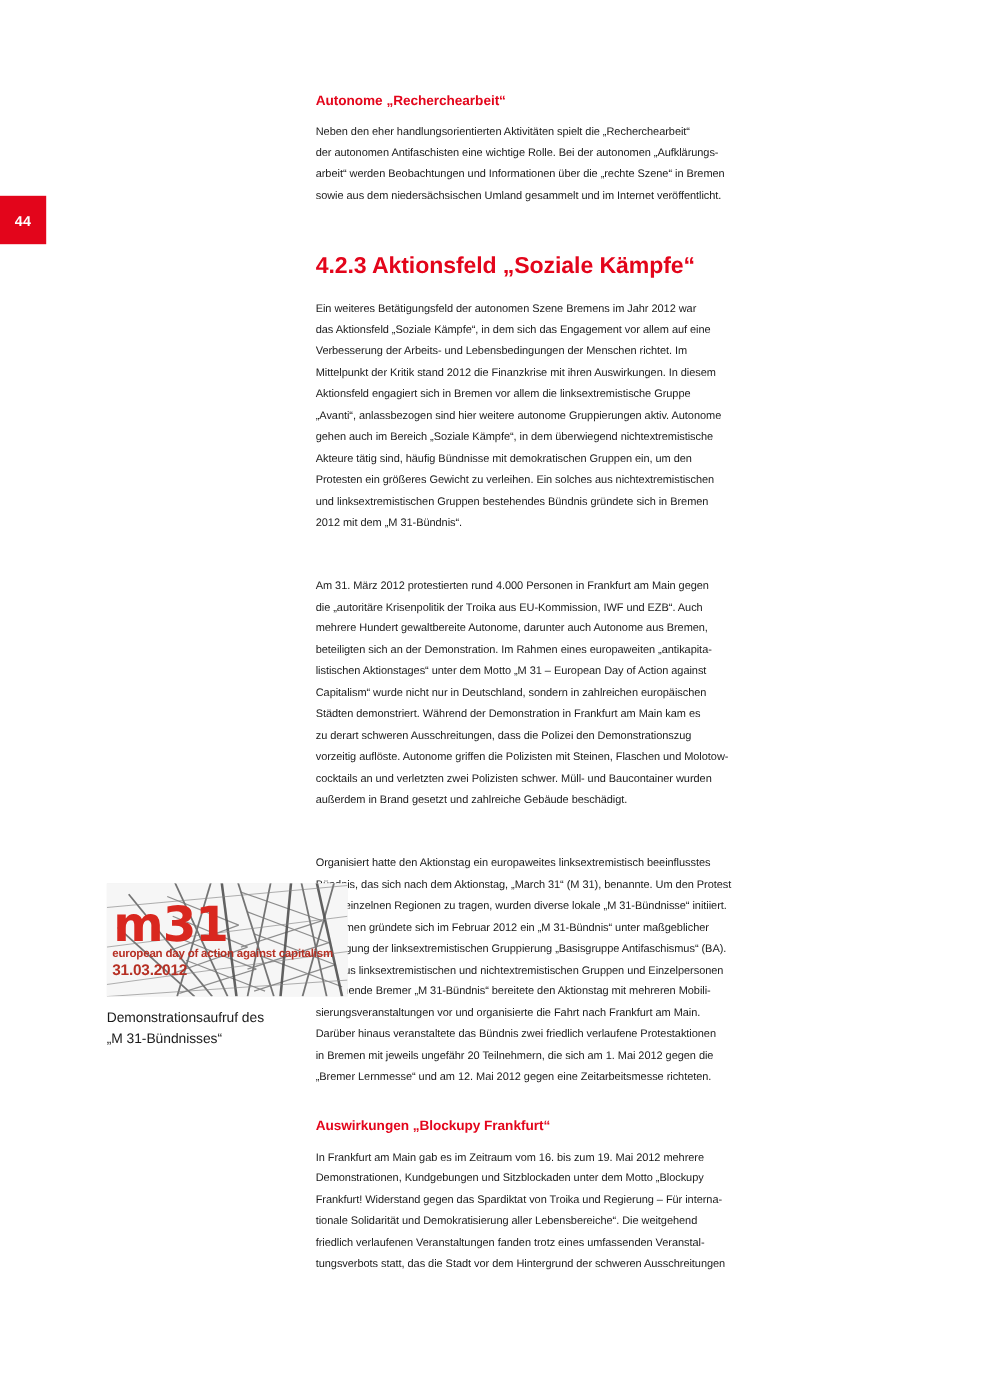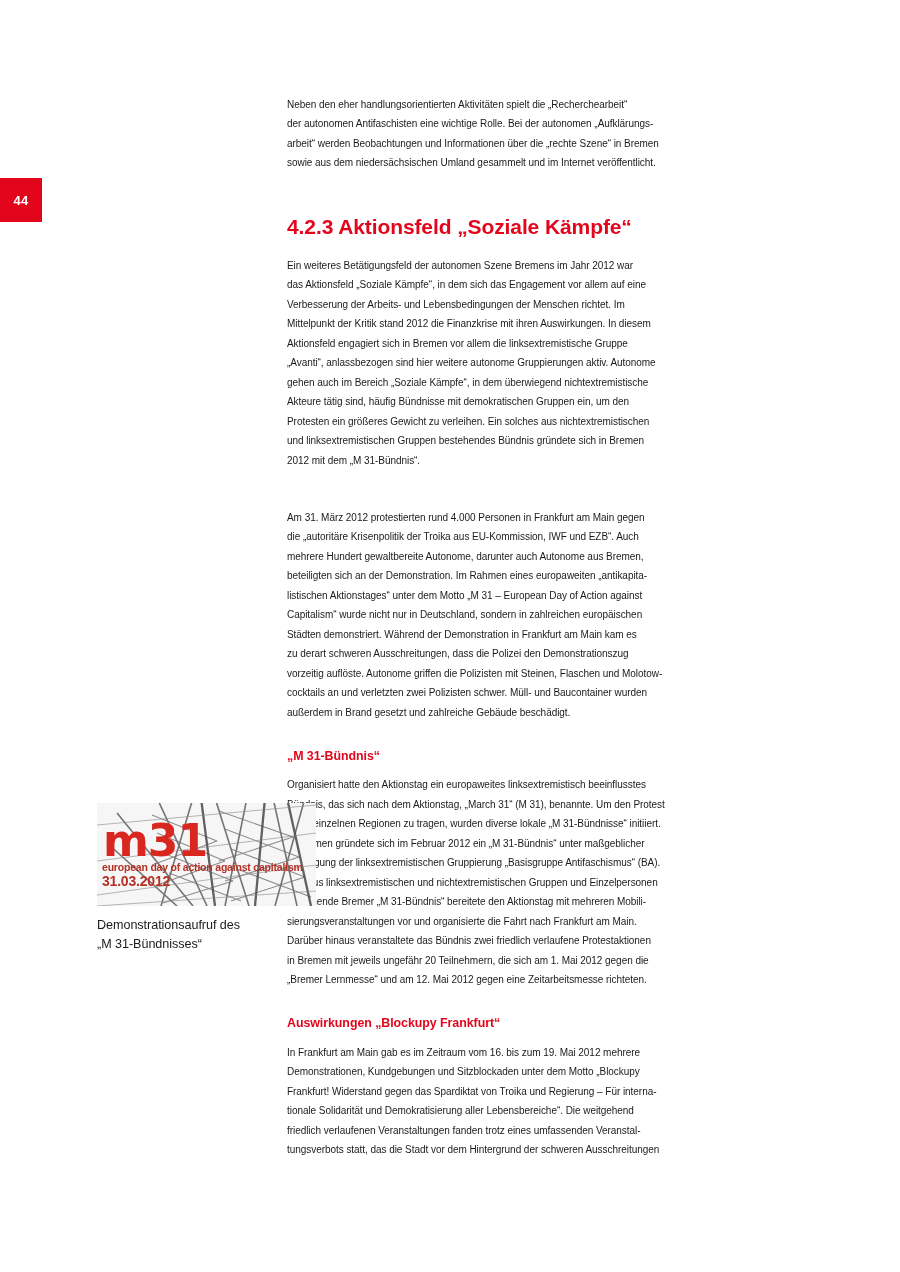--- a/index.html
+++ b/index.html
@@ -143,20 +143,21 @@
 </style>
 </head>
 <body>
 
 <div class="page">
 
   <div class="page-number-tab">44</div>
 
   <div class="content-column">
 
+    <h3 class="subsection-title">Autonome „Recherchearbeit“</h3>
     <div class="sp-heading-to-para blk"></div>
     <p class="body-text">Neben den eher handlungsorientierten Aktivitäten spielt die „Recherchearbeit“
 der autonomen Antifaschisten eine wichtige Rolle. Bei der autonomen „Aufklärungs-
 arbeit“ werden Beobachtungen und Informationen über die „rechte Szene“ in Bremen
 sowie aus dem niedersächsischen Umland gesammelt und im Internet veröffentlicht.</p>
 
     <div class="sp-para-to-heading-big blk"></div>
 
     <h2 class="section-title">4.2.3 Aktionsfeld „Soziale Kämpfe“</h2>
     <div class="sp-section-to-para blk"></div>
@@ -182,21 +183,20 @@
 listischen Aktionstages“ unter dem Motto „M 31 – European Day of Action against
 Capitalism“ wurde nicht nur in Deutschland, sondern in zahlreichen europäischen
 Städten demonstriert. Während der Demonstration in Frankfurt am Main kam es
 zu derart schweren Ausschreitungen, dass die Polizei den Demonstrationszug
 vorzeitig auflöste. Autonome griffen die Polizisten mit Steinen, Flaschen und Molotow-
 cocktails an und verletzten zwei Polizisten schwer. Müll- und Baucontainer wurden
 außerdem in Brand gesetzt und zahlreiche Gebäude beschädigt.</p>
 
     <div class="sp-para-to-heading blk"></div>
 
-    <h3 class="subsection-title">„M 31-Bündnis“</h3>
     <div class="sp-heading-to-para blk"></div>
     <p class="body-text">Organisiert hatte den Aktionstag ein europaweites linksextremistisch beeinflusstes
 Bündnis, das sich nach dem Aktionstag, „March 31“ (M 31), benannte. Um den Protest
 in die einzelnen Regionen zu tragen, wurden diverse lokale „M 31-Bündnisse“ initiiert.
 In Bremen gründete sich im Februar 2012 ein „M 31-Bündnis“ unter maßgeblicher
 Beteiligung der linksextremistischen Gruppierung „Basisgruppe Antifaschismus“ (BA).
 Das aus linksextremistischen und nichtextremistischen Gruppen und Einzelpersonen
 bestehende Bremer „M 31-Bündnis“ bereitete den Aktionstag mit mehreren Mobili-
 sierungsveranstaltungen vor und organisierte die Fahrt nach Frankfurt am Main.
 Darüber hinaus veranstaltete das Bündnis zwei friedlich verlaufene Protestaktionen

